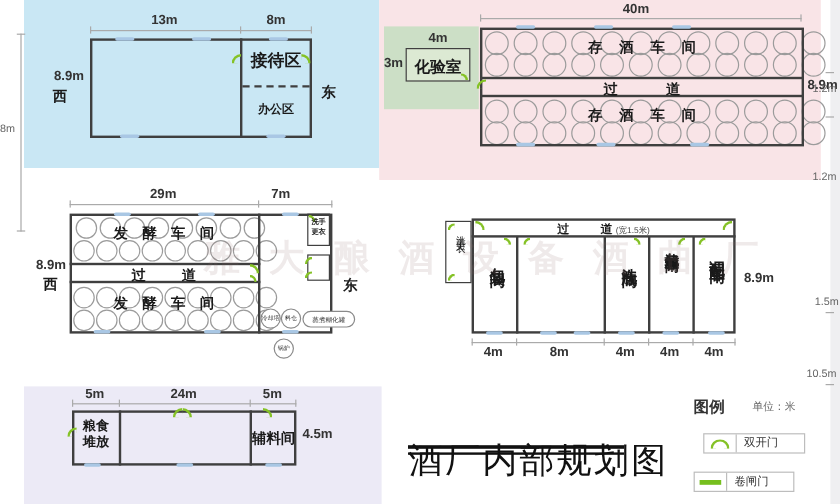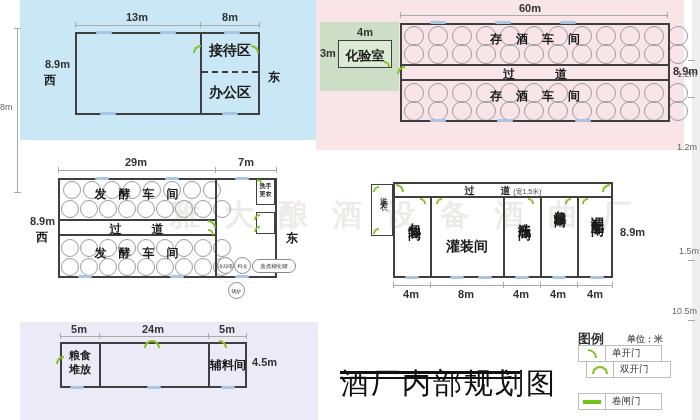--- a/index.html
+++ b/index.html
@@ -75,21 +75,21 @@
   <div class="tick v" style="left:200px;top:22px;"></div>
   <div class="tick v" style="left:259px;top:22px;"></div>
   <div class="dim ctr" style="left:107px;top:11px;width:60px;">13m</div>
   <div class="dim ctr" style="left:200px;top:11px;width:60px;">8m</div>
 
   <div class="wall" style="left:75px;top:32px;width:185px;height:83px;"></div>
   <div class="vwall" style="left:200px;top:32px;height:83px;"></div>
   <div class="hdash" style="left:202px;top:71px;width:56px;"></div>
 
   <div class="rlabel" style="left:202px;top:42px;width:56px;font-size:14px;">接待区</div>
-  <div class="rlabel" style="left:202px;top:84px;width:56px;font-size:14px;">办公区</div>
+  <div class="rlabel" style="left:202px;top:84px;width:56px;font-size:10px;">办公区</div>
 
   <div class="dim" style="left:30px;top:58px;width:40px;text-align:right;">8.9m</div>
   <div class="rlabel" style="left:38px;top:72px;width:24px;font-size:12px;">西</div>
   <div class="rlabel" style="left:264px;top:69px;width:20px;font-size:12px;">东</div>
 
   <div class="win" style="left:96px;top:31px;width:16px;"></div>
   <div class="win" style="left:160px;top:31px;width:16px;"></div>
   <div class="win" style="left:224px;top:31px;width:16px;"></div>
   <div class="win" style="left:100px;top:112px;width:16px;"></div>
   <div class="win" style="left:222px;top:112px;width:16px;"></div>
@@ -97,21 +97,21 @@
   <div class="door" style="left:251px;top:45px;"></div>
 
   <div class="dimline v" style="left:17px;top:28px;height:165px;"></div>
   <div class="tick h" style="left:14px;top:28px;"></div>
   <div class="tick h" style="left:14px;top:192px;"></div>
   <div class="dim small" style="left:0px;top:102px;">8m</div>
 
   <div class="dimline h" style="left:400px;top:15px;width:268px;"></div>
   <div class="tick v" style="left:400px;top:12px;"></div>
   <div class="tick v" style="left:667px;top:12px;"></div>
-  <div class="dim ctr" style="left:500px;top:2px;width:60px;">60m</div>
+  <div class="dim ctr" style="left:500px;top:2px;width:60px;">40m</div>
 
   <div class="dim ctr" style="left:338px;top:26px;width:54px;">4m</div>
   <div class="dim" style="left:320px;top:47px;">3m</div>
   <div class="wall thin" style="left:338px;top:40px;width:54px;height:28px;background:#dce9d3;"></div>
   <div class="rlabel" style="left:338px;top:47px;width:54px;font-size:13px;">化验室</div>
   <div class="door sm" style="left:384px;top:61px;"></div>
 
   <div class="wall" style="left:400px;top:23px;width:270px;height:99px;"></div>
   <div class="aisle" style="left:400px;top:64px;width:270px;height:17px;"></div>
 
@@ -193,21 +193,21 @@
   <div class="tick h" style="left:688px;top:60px;"></div>
   <div class="tick h" style="left:688px;top:97px;"></div>
   <div class="tick h" style="left:688px;top:260px;"></div>
   <div class="tick h" style="left:688px;top:320px;"></div>
 
   <div class="dimline h" style="left:58px;top:170px;width:219px;"></div>
   <div class="tick v" style="left:58px;top:167px;"></div>
   <div class="tick v" style="left:215px;top:167px;"></div>
   <div class="tick v" style="left:276px;top:167px;"></div>
   <div class="dim ctr" style="left:106px;top:156px;width:60px;">29m</div>
-  <div class="dim ctr" style="left:216px;top:156px;width:60px;">7m</div>
+  <div class="dim ctr" style="left:204px;top:156px;width:60px;">7m</div>
 
   <div class="wall" style="left:58px;top:178px;width:219px;height:100px;"></div>
   <div class="vwall" style="left:215px;top:178px;height:100px;"></div>
   <div class="aisle" style="left:58px;top:219px;width:159px;height:17px;"></div>
 
   <div class="tanks small" style="left:63px;top:181px;">
       <span class="tank"></span>
       <span class="tank"></span>
       <span class="tank"></span>
       <span class="tank"></span>
@@ -291,21 +291,20 @@
   <div class="wall" style="left:393px;top:182px;width:220px;height:96px;"></div>
   <div class="hwall" style="left:393px;top:196px;width:220px;"></div>
   <div class="rlabel" style="left:393px;top:184px;width:220px;font-size:10px;"><span class="sp" style="letter-spacing:26px;margin-right:-26px;">过道</span> <span class="sp" style="font-size:7px;font-weight:normal;color:#444;">(宽1.5米)</span></div>
 
   <div class="vwall" style="left:430px;top:197px;height:81px;"></div>
   <div class="vwall" style="left:503px;top:197px;height:81px;"></div>
   <div class="vwall" style="left:540px;top:197px;height:81px;"></div>
   <div class="vwall" style="left:577px;top:197px;height:81px;"></div>
 
   <div class="rlabel vtext" style="left:405px;top:213px;font-size:13px;">包装间</div>
-  <div class="rlabel" style="left:432px;top:238px;width:70px;font-size:14px;">灌装间</div>
   <div class="rlabel vtext" style="left:515px;top:213px;font-size:13px;">洗瓶间</div>
   <div class="rlabel vtext" style="left:551px;top:200px;font-size:12px;letter-spacing:1px;">包装辅料车间</div>
   <div class="rlabel vtext" style="left:588px;top:207px;font-size:13px;">调配车间</div>
 
   <div class="wall thin" style="left:371px;top:184px;width:22px;height:52px;"></div>
   <div class="rlabel vtext" style="left:377px;top:190px;font-size:8px;font-weight:normal;">洗手更衣</div>
   <div class="door sm doorL" style="left:373px;top:186px;"></div>
   <div class="door sm doorL" style="left:373px;top:228px;"></div>
 
   <div class="door" style="left:396px;top:184px;"></div>
@@ -364,27 +363,21 @@
   <div class="door" style="left:219px;top:340px;"></div>
   <div class="win" style="left:70px;top:386px;width:14px;"></div>
   <div class="win" style="left:147px;top:386px;width:14px;"></div>
   <div class="win" style="left:221px;top:386px;width:14px;"></div>
 
   <div id="main-title" style="left:340px;top:336px;margin-top:28px;">酒厂内部规划图</div>
   <div class="title-line" style="left:340px;top:371px;width:180px;height:3px;"></div>
   <div class="title-line" style="left:340px;top:377px;width:180px;height:2px;"></div>
 
   <div class="dim" style="left:578px;top:330px;font-size:13px;">图例</div>
-  <div class="dim small" style="left:627px;top:333px;font-weight:bold;">单位：米</div>
-  <div class="legend-row" style="left:578px;top:345px;width:84px;height:17px;">
-    <div class="legend-icon">
-        <span class="lg-door"></span>
-      </div>
-    <div class="legend-label">单开门</div>
-  </div>
+  <div class="dim small" style="left:627px;top:333px;">单位：米</div>
   <div class="legend-row" style="left:586px;top:361px;width:85px;height:17px;">
     <div class="legend-icon">
         <span class="lg-door2">
           <span class="a"></span>
           <span class="b"></span>
         </span>
       </div>
     <div class="legend-label">双开门</div>
   </div>
   <div class="legend-row" style="left:578px;top:393px;width:84px;height:17px;">

